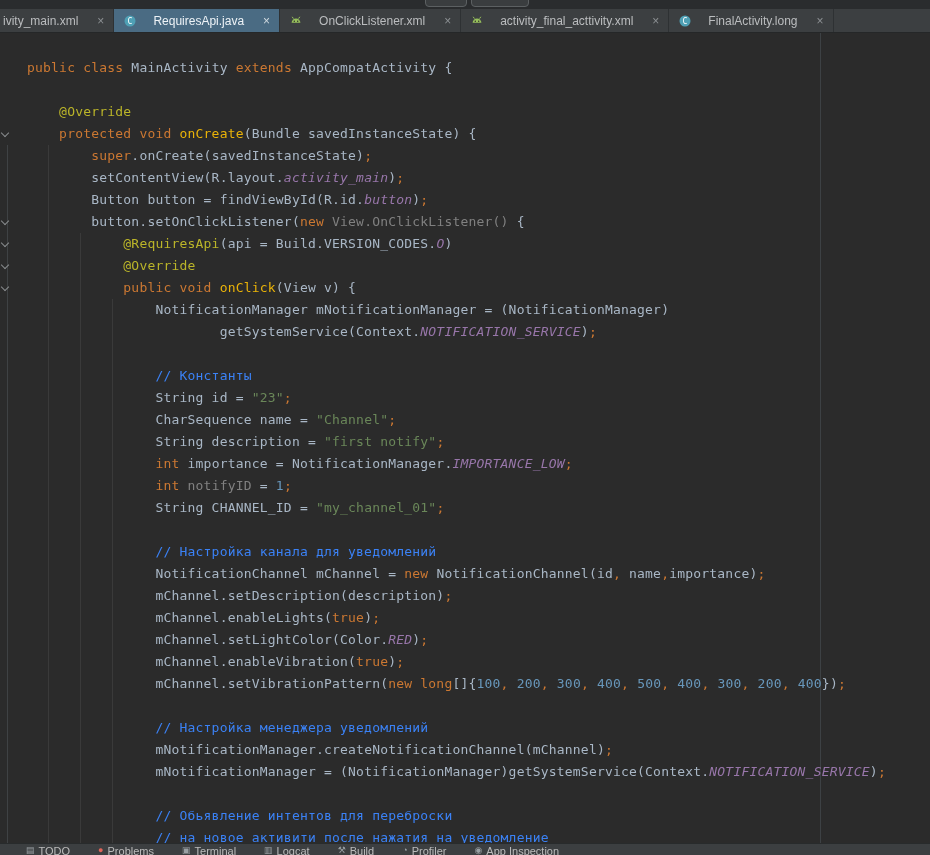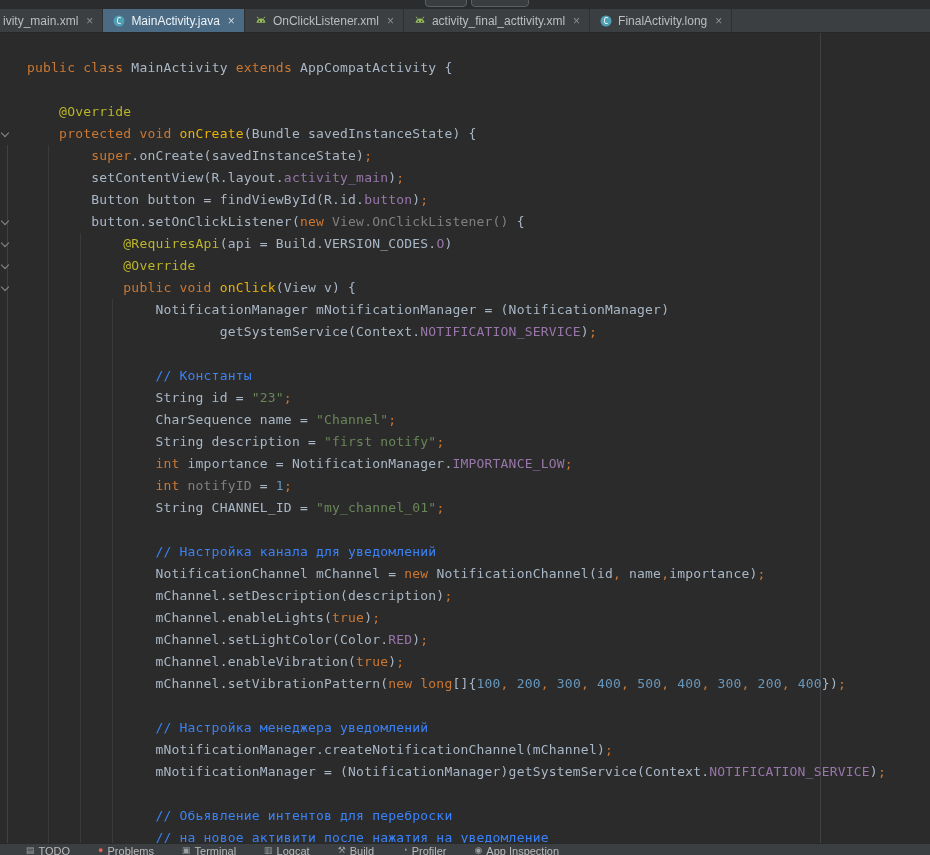--- a/index.html
+++ b/index.html
@@ -4,40 +4,40 @@
 <style>
   *{margin:0;padding:0;box-sizing:border-box}
   html,body{width:930px;height:855px;overflow:hidden;background:#2b2b2b;font-family:"Liberation Sans",sans-serif}
 
   
   .top-strip{position:relative;height:9px;background:#2a2c2e;overflow:hidden}
   .ghost-btn{position:absolute;top:-6px;height:13px;border:1px solid #5c6062;border-radius:4px;background:#3a3d3f}
 
   
   .tab-bar{height:24px;background:#3c3f41;display:flex;align-items:stretch;border-bottom:1px solid #252728}
-  .tab{display:flex;align-items:center;gap:5px;padding:0 9px;font-size:12px;color:#bbbdbf;border-right:1px solid #2e3133;white-space:nowrap;cursor:default}
+  .tab{display:flex;align-items:center;gap:16px;padding:0 9px;font-size:12px;color:#bbbdbf;border-right:1px solid #2e3133;white-space:nowrap;cursor:default}
   .tab:first-child{padding-left:3px}
   .tab.selected{background:#4a6b83;color:#eef3f7}
   .tab-close{color:#8c9093;font-size:12px;margin-left:3px;line-height:1}
   .tab.selected .tab-close{color:#cfd9e0}
   .tab-icon{display:flex;align-items:center}
 
   
   .editor{position:relative;height:810px;background:#2b2b2b;overflow:hidden}
   .code{position:absolute;left:11px;top:0;width:100%;padding:24px 0 0 16px;
         font-family:"DejaVu Sans Mono",monospace;font-size:13px;line-height:22px;letter-spacing:.2px}
   .code-line{height:22px;white-space:pre}
   .kw{color:#cc7832}
   .def{color:#a9b7c6}
   .str{color:#6a8759}
   .com{color:#3b82f6}
   .num{color:#6897bb}
   .ann{color:#bbb529}
   .fn{color:#eab308}
-  .cst{color:#9876aa;}
+  .cst{color:#9876aa;font-style:italic}
   .g{color:#808080}
   .und{color:#a9b7c6;text-underline-offset:2px}
 
   .indent-guide{position:absolute;width:1px;background:#3a3a3a}
   .margin-guide{position:absolute;left:820px;top:0;height:810px;width:1px;background:#3d4144}
   .fold-line{position:absolute;left:7px;top:112px;height:698px;width:1px;background:#3f4244}
   .gutter{position:absolute;left:0;top:0;width:14px;height:810px}
   .fold-marker{position:absolute;left:2px;width:6px;height:6px;
                border-right:1.5px solid #888b8d;border-bottom:1.5px solid #888b8d;transform:rotate(45deg)}
 
@@ -64,21 +64,21 @@
     <span class="tab-close">×</span>
   </div>
 
   <div class="tab selected">
     <span class="tab-icon">
       <svg width="14" height="14" viewBox="0 0 14 14">
           <circle cx="7" cy="7" r="5.5" fill="#4fa0b5"></circle>
           <text x="7" y="10" font-size="8" fill="#ffffff" text-anchor="middle" font-family="DejaVu Sans Mono, monospace">C</text>
         </svg>
     </span>
-    <span>MainActivity.java</span>
+    <span>RequiresApi.java</span>
     <span class="tab-close">×</span>
   </div>
 
   <div class="tab">
     <span class="tab-icon">
       <svg width="14" height="14" viewBox="0 0 14 14">
           <path d="M2.6 8.8 a4.4 4.4 0 0 1 8.8 0 z" fill="#97c05c"></path>
           <line x1="4.4" y1="4.6" x2="3.2" y2="2.8" stroke="#97c05c" stroke-width="1"></line>
           <line x1="9.6" y1="4.6" x2="10.8" y2="2.8" stroke="#97c05c" stroke-width="1"></line>
           <circle cx="5.3" cy="7.2" r="0.7" fill="#2b2b2b"></circle>

